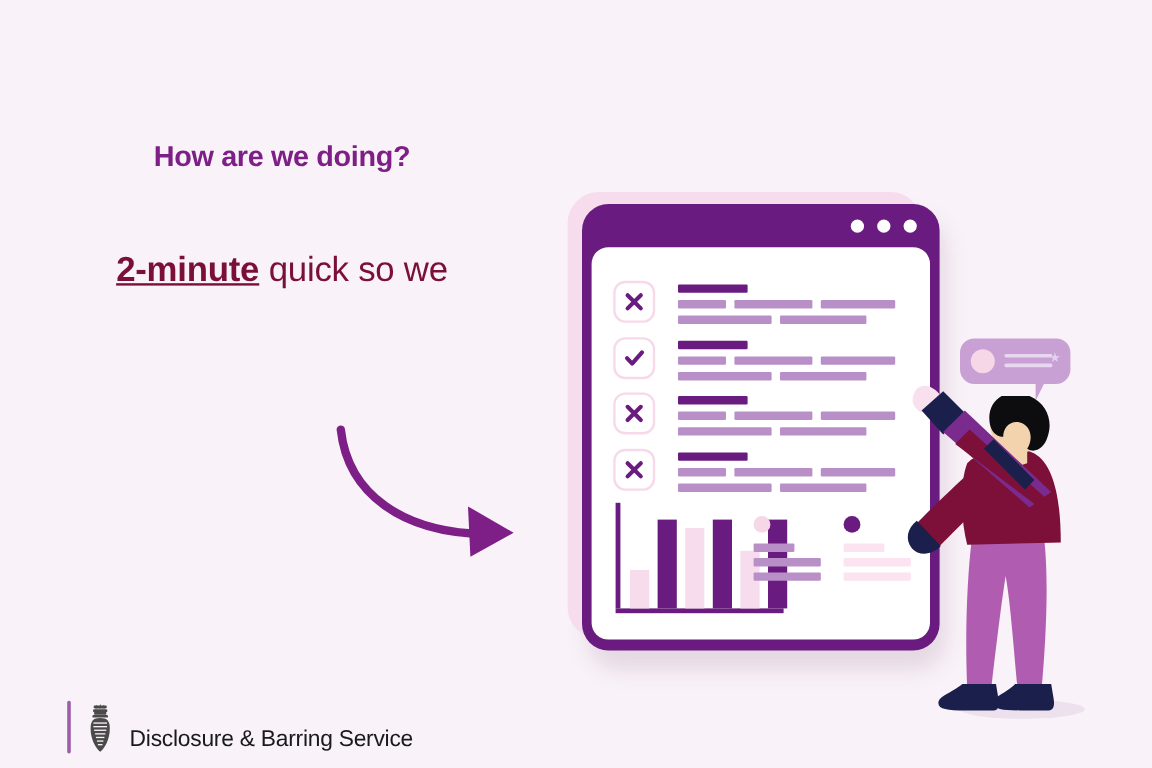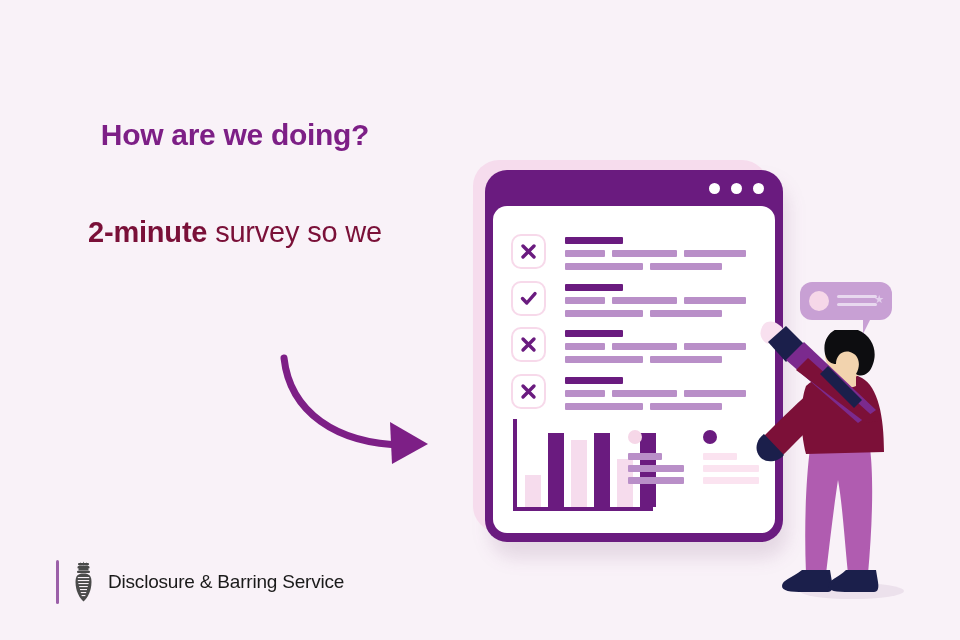--- a/index.html
+++ b/index.html
@@ -8,34 +8,34 @@
     background:#f9f2f8;
     font-family:"Liberation Sans", sans-serif;
     position:relative;
     overflow:hidden;
   }
   #stage { position:absolute; inset:0; }
 
   
   .copy { position:absolute; left:0; top:118px; width:470px; text-align:center; }
   .headline {
-    font-size:30px; font-weight:bold; color:#7d1f86;
+    font-size:24px; font-weight:bold; color:#7d1f86;
     letter-spacing:-0.3px; line-height:1.1;
   }
   .subcopy {
     margin-top:18px; font-size:29px; color:#7a1038;
     line-height:1.45; letter-spacing:-0.2px; padding:0 42px;
   }
-  .subcopy b { font-weight:bold; }
+  .subcopy b { font-weight:bold;text-decoration:underline; }
 
   
   .arrow { position:absolute; left:262px; top:340px; width:190px; height:130px; }
 
   
-  .footer { position:absolute; left:28px; top:560px; display:flex; align-items:center; gap:11px;padding-left:28px; }
+  .footer { position:absolute; left:28px; top:584px; display:flex; align-items:flex-end; gap:11px;padding-left:28px; }
   .footer-rule { width:3px; height:44px; background:#9b5fa8; border-radius:2px; }
   .crest { width:27px; height:42px; }
   .footer-text { font-size:19px; color:#1a1a1a; letter-spacing:-0.2px; }
 
   
   .illus { position:absolute; left:470px; top:160px; width:490px; height:450px; }
   .win-shadow {
     position:absolute; left:20px; top:22px; width:298px; height:376px;
     background:rgba(90,40,95,0.13); border-radius:26px; filter:blur(9px);
   }
@@ -97,21 +97,21 @@
 </style>
 </head>
 <body>
 
 <div id="stage">
 
   <div class="copy">
     <div class="headline">How are we doing?</div>
     <div class="subcopy">
       <br>
-      <b>2-minute</b><span> survey so we</span><br>
+      <b>2-minute</b><span> quick so we</span><br>
     </div>
   </div>
 
   <svg class="arrow" viewBox="0 0 190 130">
     <path d="M22 18 C 28 72, 74 104, 142 105" stroke="#7d1f86" stroke-width="7" fill="none" stroke-linecap="round"></path>
     <path d="M128 82 L 166 104 L 130 124 Z" fill="#7d1f86"></path>
   </svg>
 
   <div class="footer">
     <div class="footer-rule"></div>

